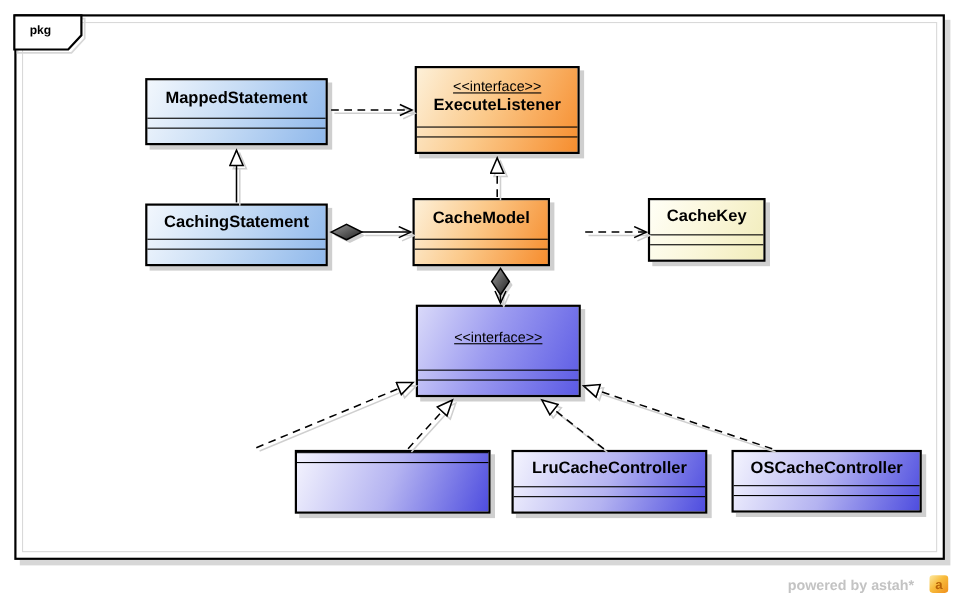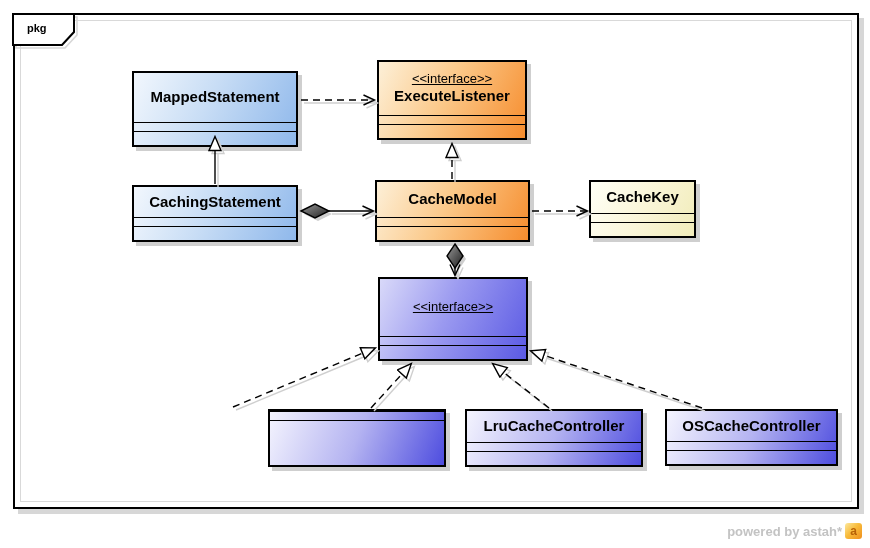--- a/index.html
+++ b/index.html
@@ -20,36 +20,36 @@
   .cls-attrs{height:8px;border-top:1.5px solid #000;}
   .cls-ops{height:13px;border-top:1.5px solid #000;}
   .c-blue   {background:linear-gradient(115deg,#f2f7fd 0%,#c8ddf5 45%,#8fb8eb 100%);}
   .c-orange {background:linear-gradient(115deg,#fdf0d8 0%,#fbc98a 45%,#f68d2e 100%);}
   .c-yellow {background:linear-gradient(115deg,#fffff6 0%,#faf6d9 50%,#f1ecba 100%);}
   .c-purple {background:linear-gradient(115deg,#d9d9f9 0%,#9b9af0 45%,#5b5ae4 100%);}
   .c-purple2{background:linear-gradient(112deg,#f4f4fe 0%,#b4b3f1 50%,#4e4ddf 100%);}
   
   .overlay{position:absolute;left:0;top:0;z-index:5;pointer-events:none;}
   
-  .footer{position:absolute;right:8px;top:523px;display:flex;align-items:center;gap:3px;z-index:2;}
+  .footer{position:absolute;right:8px;top:523px;display:flex;align-items:center;gap:14px;z-index:2;}
   .powered{font-size:13px;font-weight:bold;color:#c3c3c3;}
   .alogo{width:17px;height:16px;border-radius:3px;display:flex;align-items:center;justify-content:center;
          background:linear-gradient(135deg,#fde9a0 0%,#f8bc3c 45%,#ef8f1c 100%);
          font-size:12px;font-weight:bold;color:#b86207;}
 </style>
 </head>
 <body>
 
 <div class="stage">
 
   <div class="frame">
     <div class="frame-inner"></div>
   </div>
 
-  <div class="cls c-blue" style="left:132px;top:71px;width:166px;height:76px">
+  <div class="cls c-blue" style="left:132px;top:71px;width:166px;height:61px">
     <div class="cls-name">
         <span class="nm">MappedStatement</span>
       </div>
     <div class="cls-attrs"></div>
     <div class="cls-ops"></div>
   </div>
 
   <div class="cls c-orange" style="left:377px;top:60px;width:150px;height:80px">
     <div class="cls-name">
       <span class="stereo">&lt;&lt;interface&gt;&gt;</span>
@@ -60,21 +60,21 @@
   </div>
 
   <div class="cls c-blue" style="left:132px;top:185px;width:166px;height:57px">
     <div class="cls-name">
         <span class="nm">CachingStatement</span>
       </div>
     <div class="cls-attrs"></div>
     <div class="cls-ops"></div>
   </div>
 
-  <div class="cls c-orange" style="left:375px;top:180px;width:155px;height:62px">
+  <div class="cls c-orange" style="left:375px;top:180px;width:125px;height:62px">
     <div class="cls-name">
         <span class="nm">CacheModel</span>
       </div>
     <div class="cls-attrs"></div>
     <div class="cls-ops"></div>
   </div>
 
   <div class="cls c-yellow" style="left:589px;top:180px;width:107px;height:58px">
     <div class="cls-name">
         <span class="nm">CacheKey</span>

